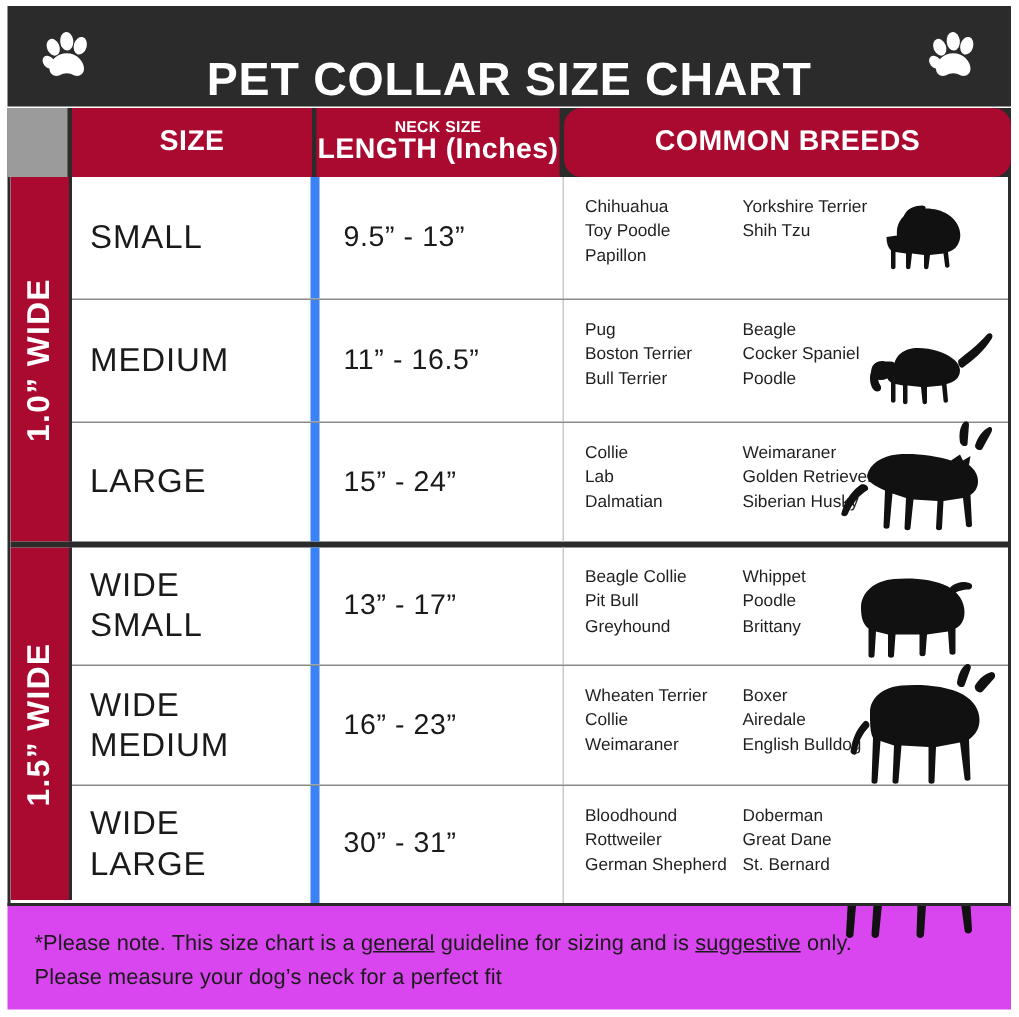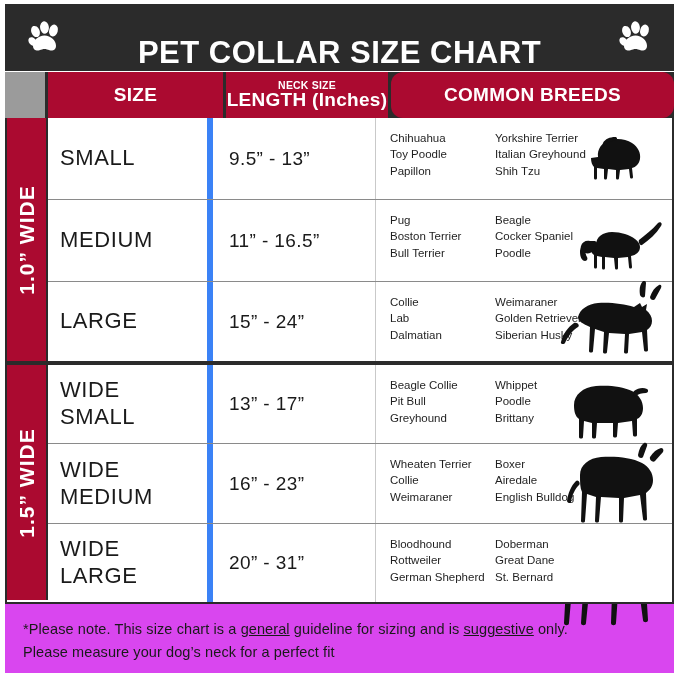--- a/index.html
+++ b/index.html
@@ -55,21 +55,21 @@
   .hdr-cell {
     background: #ab0a30;
     color: #ffffff;
     display: flex;
     flex-direction: column;
     align-items: center;
     justify-content: center;
     border-right: 3px solid #2b2b2b;
   }
   .hdr-cell:last-child { border-right: none; }
-  .hdr-size   { width: 178px; }
+  .hdr-size   { width: 163px; }
   .hdr-length { width: 165px; }
   .hdr-breeds { flex: 1; border-radius: 12px; }
   .hdr-main {
     font-size: 19px;
     font-weight: bold;
     letter-spacing: 0.3px;
     line-height: 1.05;
   }
   .hdr-sub {
     font-size: 10.5px;
@@ -260,21 +260,20 @@
         </div>
         <div class="cell-length">9.5” - 13”</div>
         <div class="cell-breeds">
           <div class="breed-col c1">
             <div>Chihuahua</div>
             <div>Toy Poodle</div>
             <div>Papillon</div>
           </div>
           <div class="breed-col c2">
             <div>Yorkshire Terrier</div>
-            <div>Italian Greyhound</div>
             <div>Shih Tzu</div>
           </div>
           <div class="dog" style="bottom:12px;right:12px;">
             <svg width="82" height="56" viewBox="0 0 82 56">
               <path fill="#111" d="M20 26c-1-8 4-15 12-17 7-2 16-1 22 3 6 4 9 10 8 16-1 5-4 8-8 9l1 9c0 2-3 2-3 0l-1-8-9 1-1 8c0 2-3 2-3 0l0-8-8-1-1 9c0 2-3 2-3 0l0-9-7-1 0 10c0 2-3 2-3 0l0-11c-2-2-3-5-3-9z"></path>
               <path fill="#111" d="M25 12c2-4 7-6 12-6 2 0 3 2 1 3-5 1-9 3-11 5-1 1-3 0-2-2z"></path>
             </svg>
           </div>
         </div>
       </div>
@@ -389,21 +388,21 @@
           </div>
         </div>
       </div>
       <div class="row-sep" style="top:405px;"></div>
 
       <div class="row" style="top:406px;height:78px;">
         <div class="cell-size">
           <div>WIDE</div>
           <div>LARGE</div>
         </div>
-        <div class="cell-length">20” - 31”</div>
+        <div class="cell-length">30” - 31”</div>
         <div class="cell-breeds">
           <div class="breed-col c1">
             <div>Bloodhound</div>
             <div>Rottweiler</div>
             <div>German Shepherd</div>
           </div>
           <div class="breed-col c2">
             <div>Doberman</div>
             <div>Great Dane</div>
             <div>St. Bernard</div>

